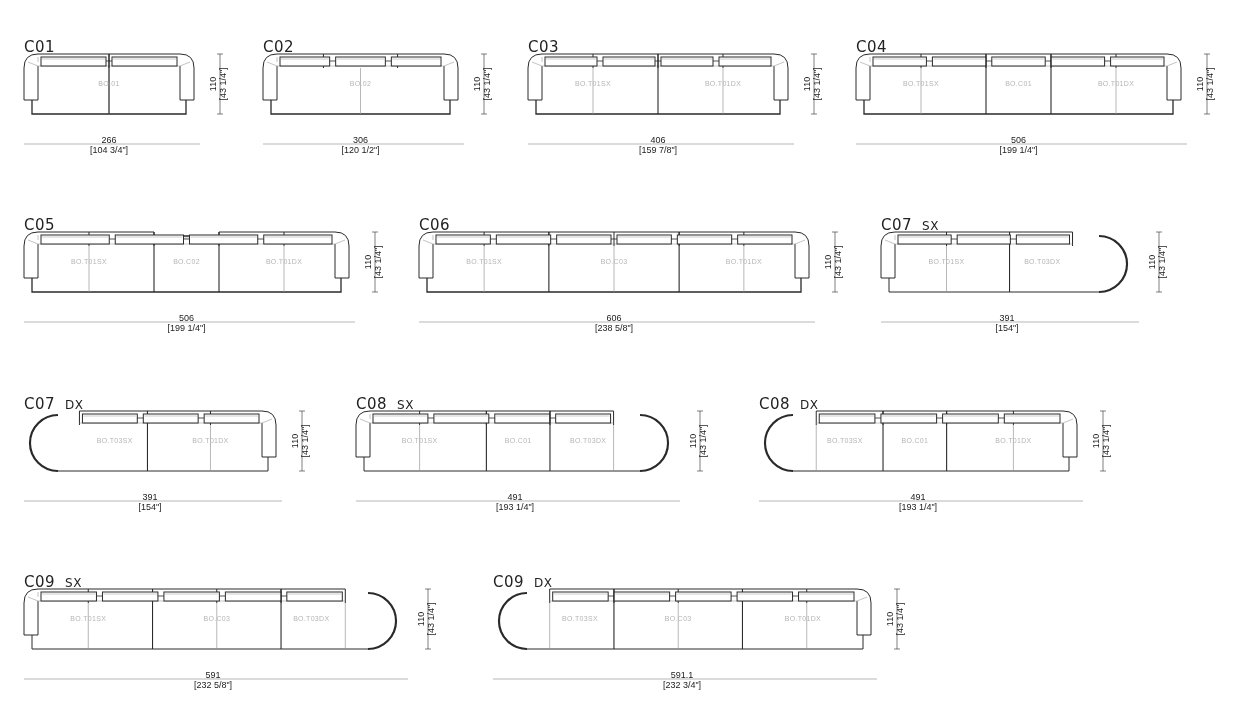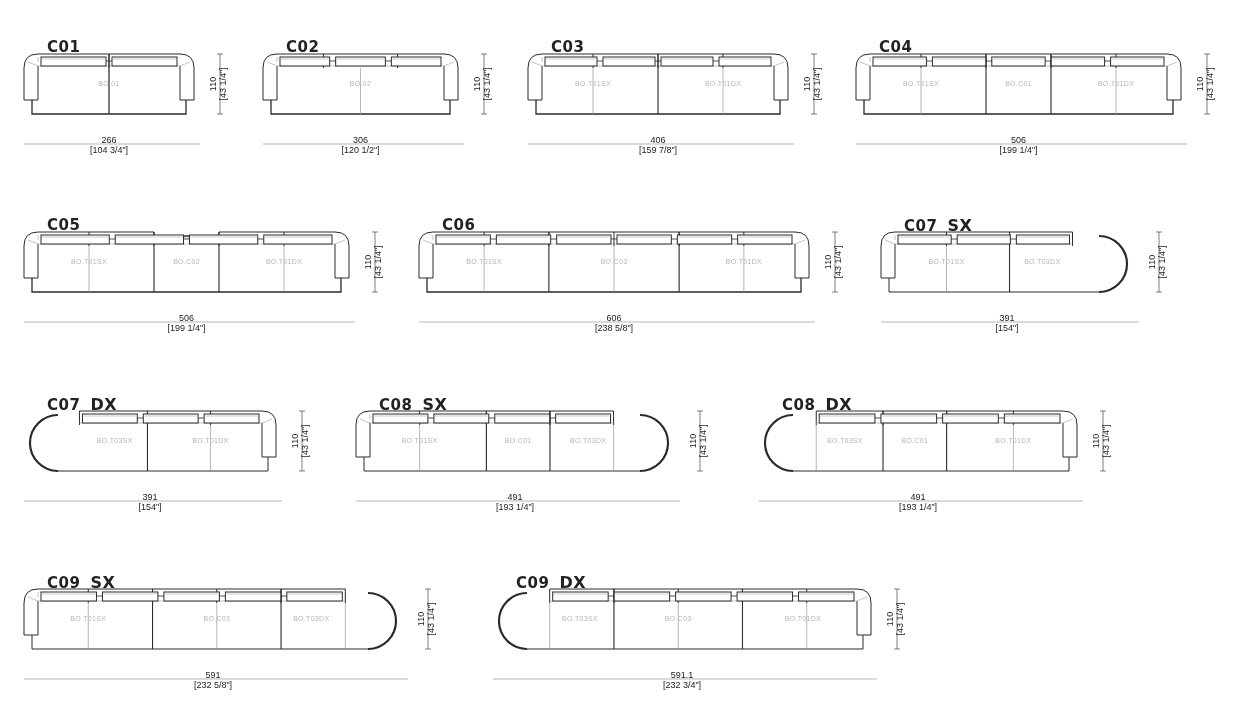--- a/index.html
+++ b/index.html
@@ -1,22 +1,22 @@
 <!DOCTYPE html>
 <html><head>
 <meta charset="utf-8">
 <style>
   html, body { margin: 0; padding: 0; background: #ffffff; }
   body { width: 1242px; height: 711px; position: relative; overflow: hidden;
          font-family: "Liberation Sans", sans-serif; color: #1a1a1a; }
   #canvas { position: absolute; left: 0; top: 0; width: 1242px; height: 711px; }
   .config { position: absolute; }
   .config-title { position: absolute; left: 0; top: 0; font-size: 15px; letter-spacing: 0.5px;
-                  font-family: "DejaVu Sans", sans-serif; font-weight: 700; color: #222; white-space: nowrap; margin-left: 23px; }
-  .config-title .side { font-size: 16px; margin-left: 10px; }
+                  font-family: "DejaVu Sans", sans-serif; font-weight: 400; color: #222; white-space: nowrap; }
+  .config-title .side { font-size: 12px; margin-left: 10px; }
   svg { position: absolute; overflow: visible; }
   .dim-text { font-family: "Liberation Sans Narrow", "Liberation Sans", sans-serif; font-size: 9px; fill: #222; }
   .mod-label { font-family: "Liberation Sans", sans-serif; font-size: 7px; fill: #b5b5b5; letter-spacing: 0.3px; }
 </style>
 </head>
 <body>
 
 <div id="canvas">
     <div class="config" style="left: 24px; top: 38px;">
       <div class="config-title"><span>C01</span></div>

